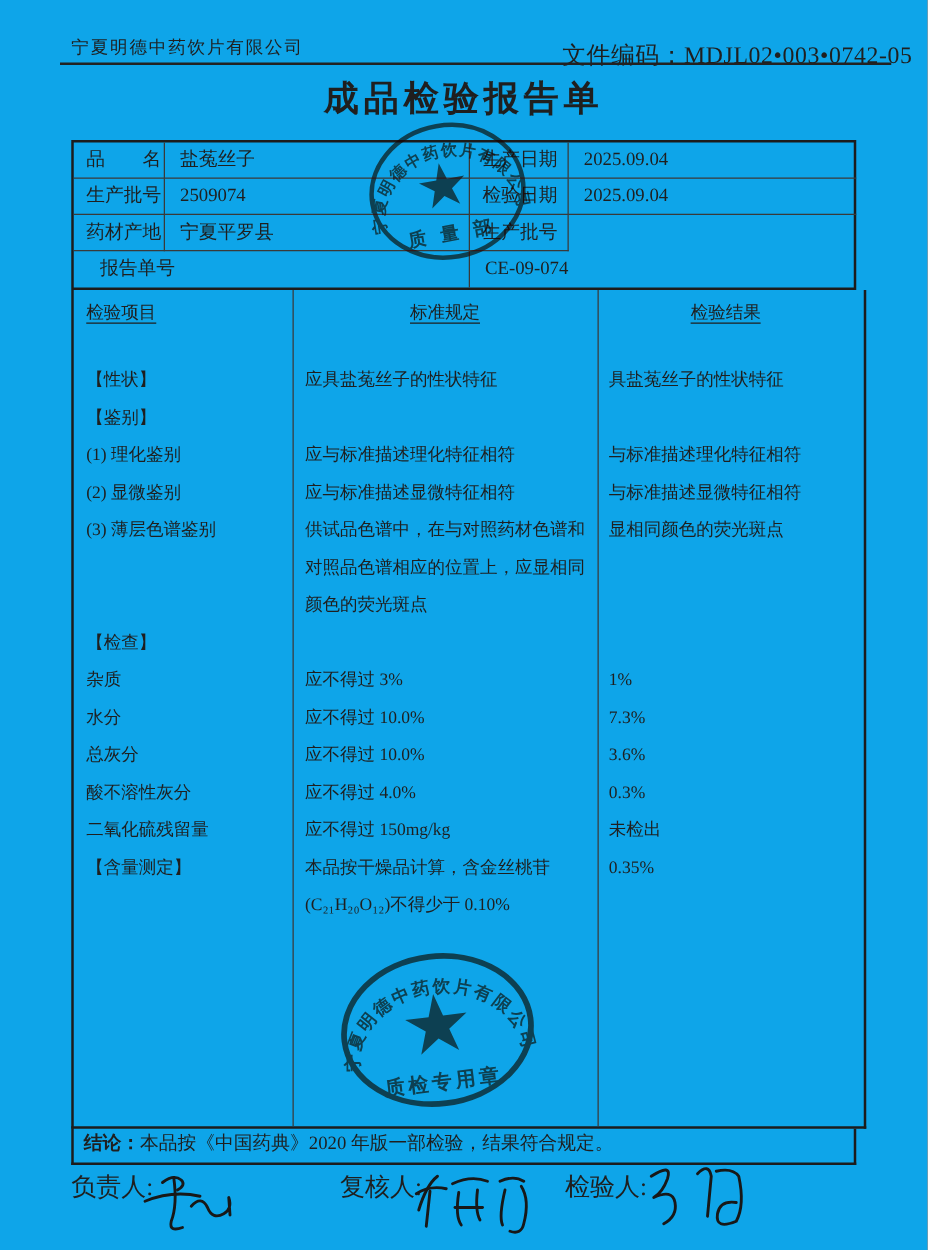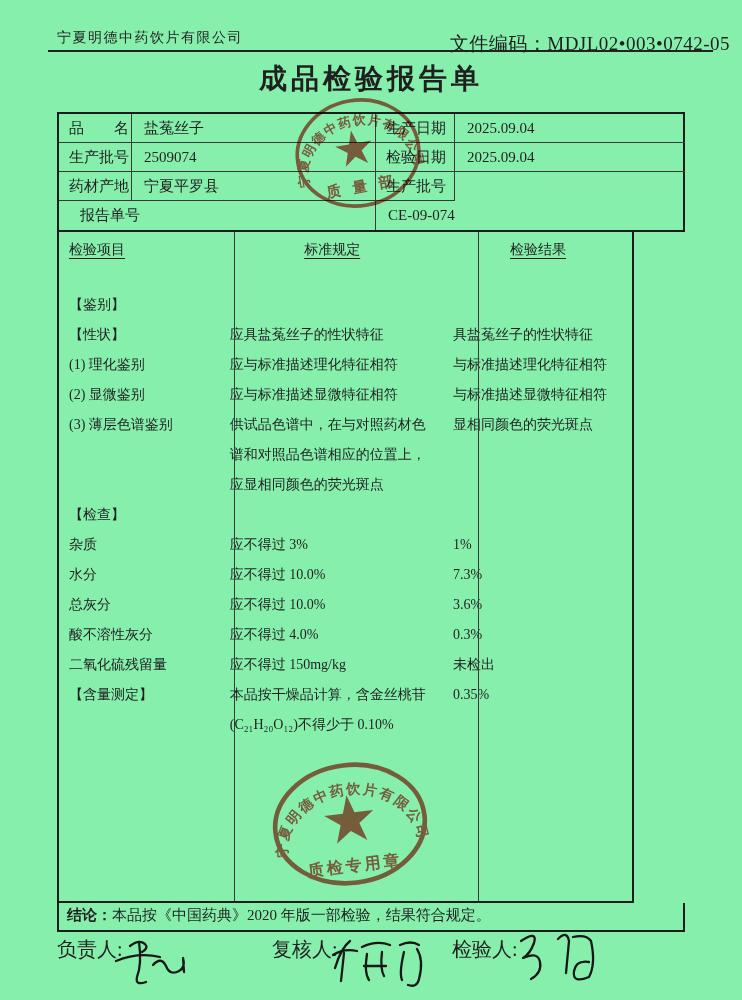--- a/index.html
+++ b/index.html
@@ -1,18 +1,18 @@
 <!DOCTYPE html>
 <html><head>
 <meta charset="utf-8">
 <style>
   :root{ --ink:#1f1f1f; --line:#3a3a3a; --line2:#1c1c1c; --stamp:#dc564b; }
   html,body{margin:0;padding:0;background:#888;}
   #page{
-    position:relative; width:742px; height:1000px; background:#86efac;
+    position:relative; width:742px; height:1000px; background:#0ea5e9;
     font-family:"Liberation Serif","DejaVu Serif",serif; color:var(--ink);
     overflow:hidden; margin:0 auto;
   }
   
   .company{position:absolute; left:57px; top:29px; font-size:14px; letter-spacing:1.5px;}
   .filecode{position:absolute; right:12px; top:31px; font-size:19px; letter-spacing:.5px;}
   .headrule{position:absolute; left:48px; right:29px; top:50px; height:2px; background:#222;}
   .doc-title{position:absolute; left:0; right:0; top:60px; text-align:center;
     font-size:28px; font-weight:bold; letter-spacing:4px;}
   
@@ -25,21 +25,21 @@
   .info .cell{line-height:28px; padding-left:10px; box-sizing:border-box;
     border-bottom:1px solid var(--line); border-right:1px solid var(--line);
     white-space:nowrap; overflow:hidden;}
   .info .val{padding-left:12px;}
   .info .nr{border-right:none;}
   .info .nb{border-bottom:none;}
   .info .sp12{grid-column:1 / 3;padding-left:21px;}
   .info .sp34{grid-column:3 / 5;}
   
   .maintab{
-    position:absolute; left:57px; top:232px; width:577px; height:671px;
+    position:absolute; left:57px; top:232px; width:636px; height:671px;
     border:2px solid var(--line2); border-top:none; box-sizing:border-box;
     font-size:14px;
   }
   .vline{position:absolute; top:0; bottom:0; width:1px; background:var(--line);}
   .vl1{left:175px;} .vl2{left:419px;}
   .thead{display:flex; height:36px; padding-top:9px; box-sizing:border-box;}
   .thead .hc{text-align:center; text-decoration:underline; text-underline-offset:4px;}
   .thead .h1{width:175px;} .thead .h2{width:244px;} .thead .h3{width:205px;}
   .thead .h1{text-align:left; padding-left:10px; box-sizing:border-box;}
   .tspacer{height:22px;}
@@ -102,28 +102,28 @@
     <div class="vline vl2"></div>
 
     <div class="thead">
       <div class="hc h1">检验项目</div>
       <div class="hc h2">标准规定</div>
       <div class="hc h3">检验结果</div>
     </div>
     <div class="tspacer"></div>
 
     <div class="trow">
+      <div class="c1">【性状】</div>
+      <div class="c2">应具盐菟丝子的性状特征</div>
+      <div class="c3">具盐菟丝子的性状特征</div>
+    </div>
+    <div class="trow">
       <div class="c1">【鉴别】</div>
       <div class="c2"></div>
       <div class="c3"></div>
-    </div>
-    <div class="trow">
-      <div class="c1">【性状】</div>
-      <div class="c2">应具盐菟丝子的性状特征</div>
-      <div class="c3">具盐菟丝子的性状特征</div>
     </div>
     <div class="trow">
       <div class="c1">(1) 理化鉴别</div>
       <div class="c2">应与标准描述理化特征相符</div>
       <div class="c3">与标准描述理化特征相符</div>
     </div>
     <div class="trow">
       <div class="c1">(2) 显微鉴别</div>
       <div class="c2">应与标准描述显微特征相符</div>
       <div class="c3">与标准描述显微特征相符</div>

